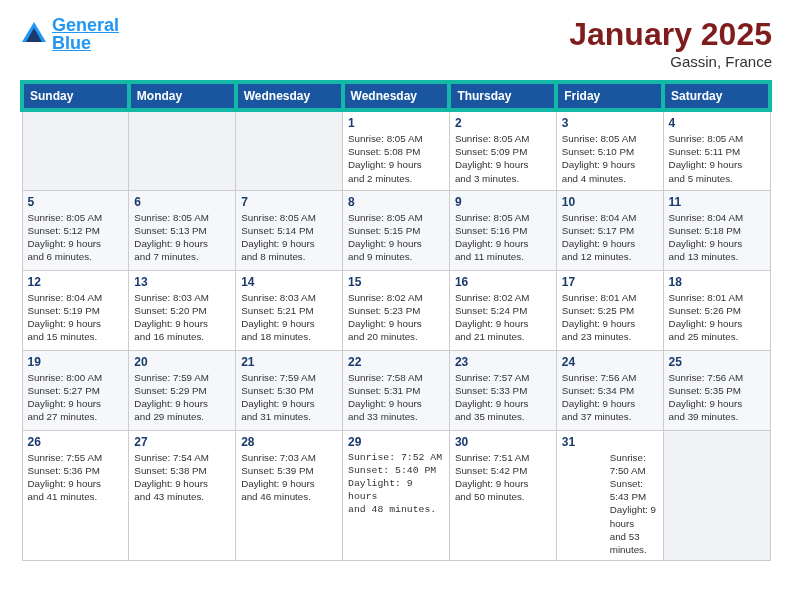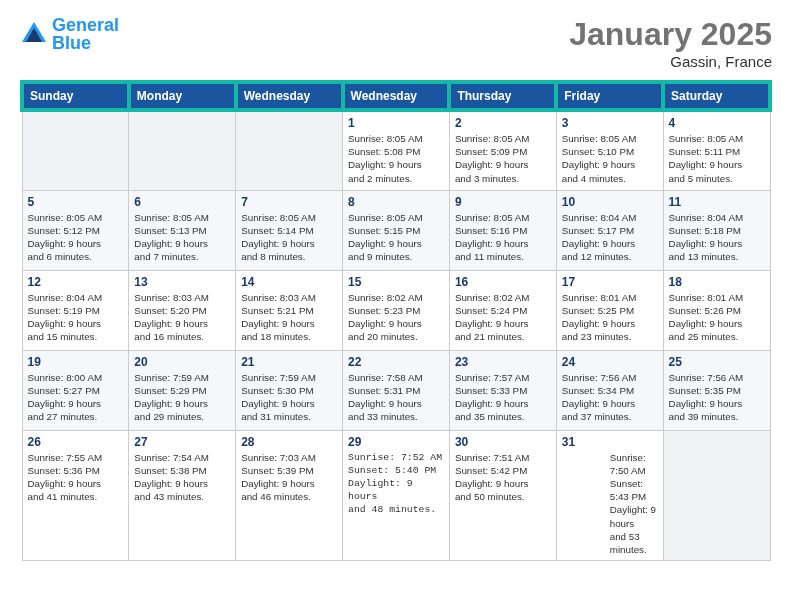--- a/index.html
+++ b/index.html
@@ -26,33 +26,34 @@
       align-items: center;
     }
     .logo-text {
       font-size: 18px;
       font-weight: bold;
       color: #1a3a6b;
       line-height: 1;
     }
     .logo-text span {
       color: #2196F3;
+      text-decoration: underline;
     }
     .logo-icon {
       width: 28px;
       height: 28px;
       margin-right: 4px;
     }
     .title-block {
       text-align: right;
     }
     .month-title {
       font-size: 32px;
       font-weight: bold;
-      color: #737373;
+      color: #7f1d1d;
     }
     .location {
       font-size: 15px;
       color: #333;
     }
     .calendar {
       width: 100%;
       border-collapse: collapse;
       font-size: 10.5px;
     }

